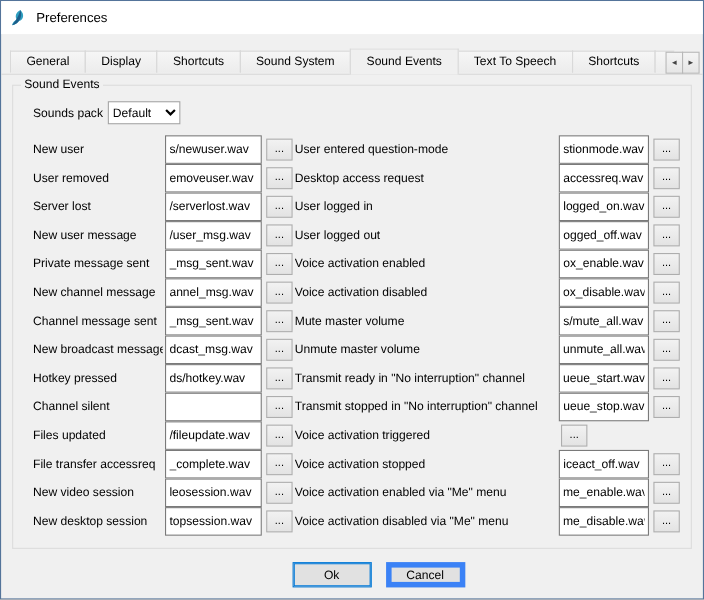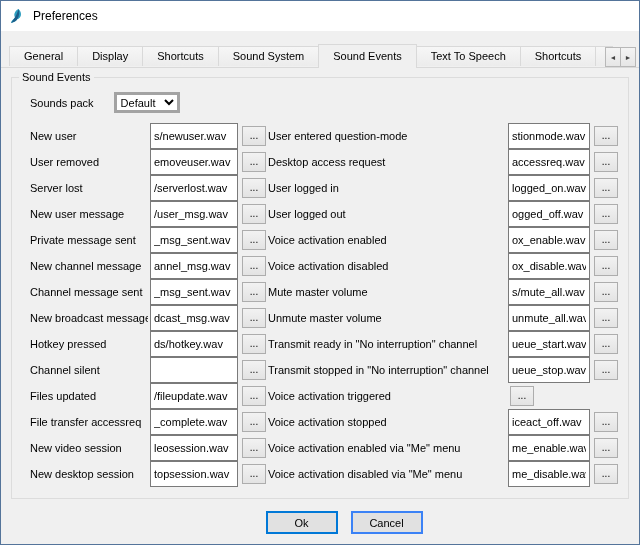--- a/index.html
+++ b/index.html
@@ -28,45 +28,45 @@
   .tab-scroll { position:absolute; right:3px; bottom:1px; z-index:3; display:flex; }
   .tab-scroll button {
     width:16px; height:20px; font-size:7px; padding:0; color:#444;
     background:linear-gradient(#f4f4f4,#e6e6e6); border:1px solid #b8b8b8; margin-left:-1px;
   }
   
   fieldset.groupbox {
     margin:3px 10px 0 10px; height:428px; border:1px solid #dcdcdc; padding:2px 0 0 0;
   }
   fieldset.groupbox legend { font-size:11px; margin-left:7px; padding:0 3px; }
-  .sounds-pack-row { display:flex; align-items:center; gap:20px; margin:7px 0 10px 18px; font-size:11px; }
+  .sounds-pack-row { display:flex; align-items:center; gap:4px; margin:7px 0 10px 18px; font-size:11px; }
   .sounds-pack-row select {
     width:66px; height:21px; font-size:11px; font-family:"Liberation Sans",sans-serif;
-    border:3px solid #a3a3a3; background:#fff;
+    border:1px solid #a3a3a3; background:#fff;
   }
   
   .rows { }
   .row {
     display:grid; grid-template-columns:118px 88px 26px 238px 82px 26px;
     column-gap:2px; align-items:center; height:26px; padding-left:18px;
   }
   .lbl { font-size:11px; white-space:nowrap; overflow:hidden; }
   .field {
     width:100%; height:20px; border:1px solid #7a7a7a; background:#fff;
     font-size:11px; font-family:"Liberation Sans",sans-serif; padding:12px 3px; color:#000;
   }
   .browse {
     width:24px; height:20px; margin-left:2px; font-size:10px; line-height:10px;
     background:linear-gradient(#f2f2f2,#e3e3e3); border:1px solid #adadad; color:#000; padding:0;
   }
   
   .footer { position:absolute; left:0; right:0; bottom:10px; display:flex; justify-content:center; gap:13px; padding-left:48px; }
   .btn {
     width:72px; height:23px; font-size:11px; font-family:"Liberation Sans",sans-serif;
-    background:#e1e1e1; border:2px solid #3b82f6; padding:0;
+    background:#e1e1e1; border:5px solid #3b82f6; padding:0;
   }
   .btn.default { border:1px solid #0078d7; box-shadow:inset 0 0 0 1px #0078d7; }
 </style>
 </head>
 <body>
 
 <div class="window">
 
   <div class="titlebar">
     <span class="app-icon">

